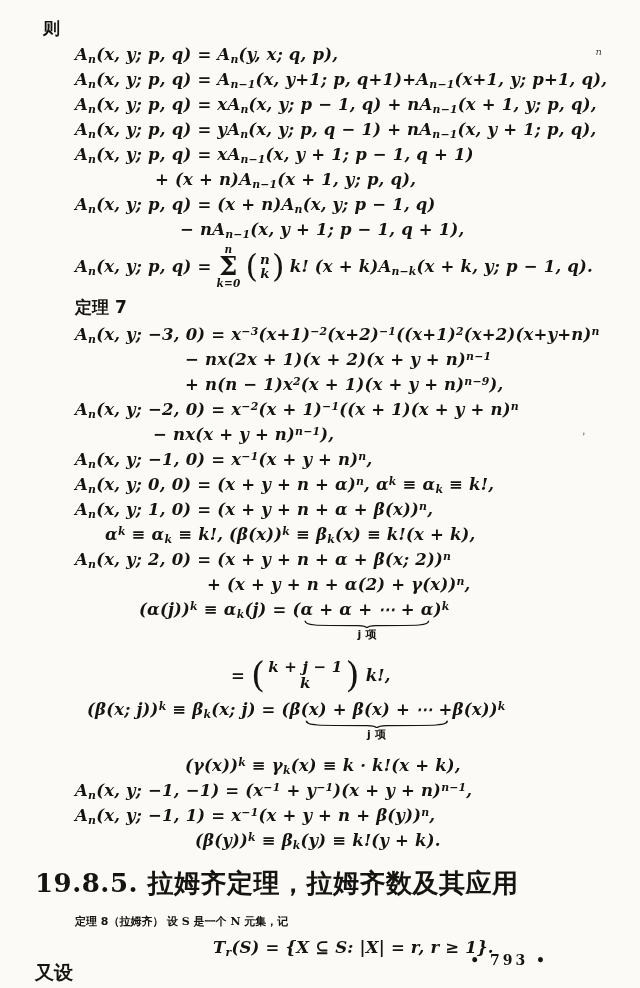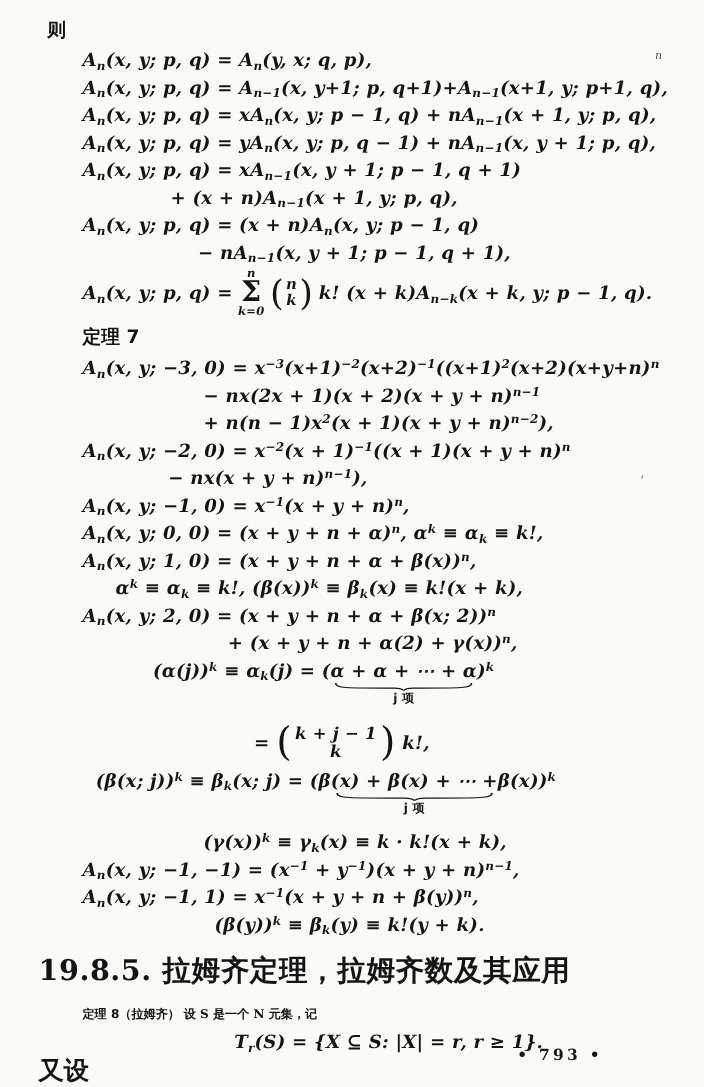--- a/index.html
+++ b/index.html
@@ -83,22 +83,22 @@
     font-size:26px;font-weight:bold;font-style:normal;
     margin:14px 0 10px 0;line-height:32px;letter-spacing:.5px;
     font-family:"DejaVu Serif","Liberation Serif",serif;
   }
   
   .thm8-intro{font-size:11px;line-height:26px;margin:0 0 0 40px;font-style:normal;}
   .thm8-intro .t8label{font-weight:bold;
     font-family:"DejaVu Sans","Liberation Sans",sans-serif;}
   .thm8-intro .t8text{font-weight:bold;}
   .also-word{
-    font-size:23px;font-weight:bold;font-style:normal;line-height:24px;margin-top:2px;
-    font-family:Liberation Serif, serif;
+    font-size:19px;font-weight:bold;font-style:normal;line-height:24px;margin-top:2px;
+    font-family:Liberation Mono, monospace;
   }
   .page-number{
     position:absolute;right:92px;bottom:20px;
     font-size:14px;font-weight:bold;letter-spacing:3px;font-style:normal;
   }
 </style>
 </head>
 <body>
 
 <div class="page">
@@ -134,21 +134,21 @@
       </span>
       <span>k! (x + k)A<sub>n−k</sub>(x + k, y; p − 1, q).</span>
     </div>
   </section>
 
   <div class="thm-label">定理 7</div>
 
   <section>
     <div class="fline ind-base">A<sub>n</sub>(x, y; −3, 0) = x<sup>−3</sup>(x+1)<sup>−2</sup>(x+2)<sup>−1</sup>((x+1)<sup>2</sup>(x+2)(x+y+n)<sup>n</sup></div>
     <div class="fline ind-c3">− nx(2x + 1)(x + 2)(x + y + n)<sup>n−1</sup></div>
-    <div class="fline ind-c3">+ n(n − 1)x<sup>2</sup>(x + 1)(x + y + n)<sup>n−2</sup>),</div>
+    <div class="fline ind-c3">+ n(n − 1)x<sup>2</sup>(x + 1)(x + y + n)<sup>n−9</sup>),</div>
     <div class="fline ind-base">A<sub>n</sub>(x, y; −2, 0) = x<sup>−2</sup>(x + 1)<sup>−1</sup>((x + 1)(x + y + n)<sup>n</sup></div>
     <div class="fline ind-c4">− nx(x + y + n)<sup>n−1</sup>),</div>
     <div class="fline ind-base">A<sub>n</sub>(x, y; −1, 0) = x<sup>−1</sup>(x + y + n)<sup>n</sup>,</div>
     <div class="fline ind-base">A<sub>n</sub>(x, y; 0, 0) = (x + y + n + α)<sup>n</sup>,  α<sup>k</sup> ≡ α<sub>k</sub> ≡ k!,</div>
     <div class="fline ind-base">A<sub>n</sub>(x, y; 1, 0) = (x + y + n + α + β(x))<sup>n</sup>,</div>
     <div class="fline ind-l6">α<sup>k</sup> ≡ α<sub>k</sub> ≡ k!,  (β(x))<sup>k</sup> ≡ β<sub>k</sub>(x) ≡ k!(x + k),</div>
     <div class="fline ind-base">A<sub>n</sub>(x, y; 2, 0) = (x + y + n + α + β(x; 2))<sup>n</sup></div>
     <div class="fline ind-c5">+ (x + y + n + α(2) + γ(x))<sup>n</sup>,</div>
 
     <div class="fline braceline ind-alpha">

